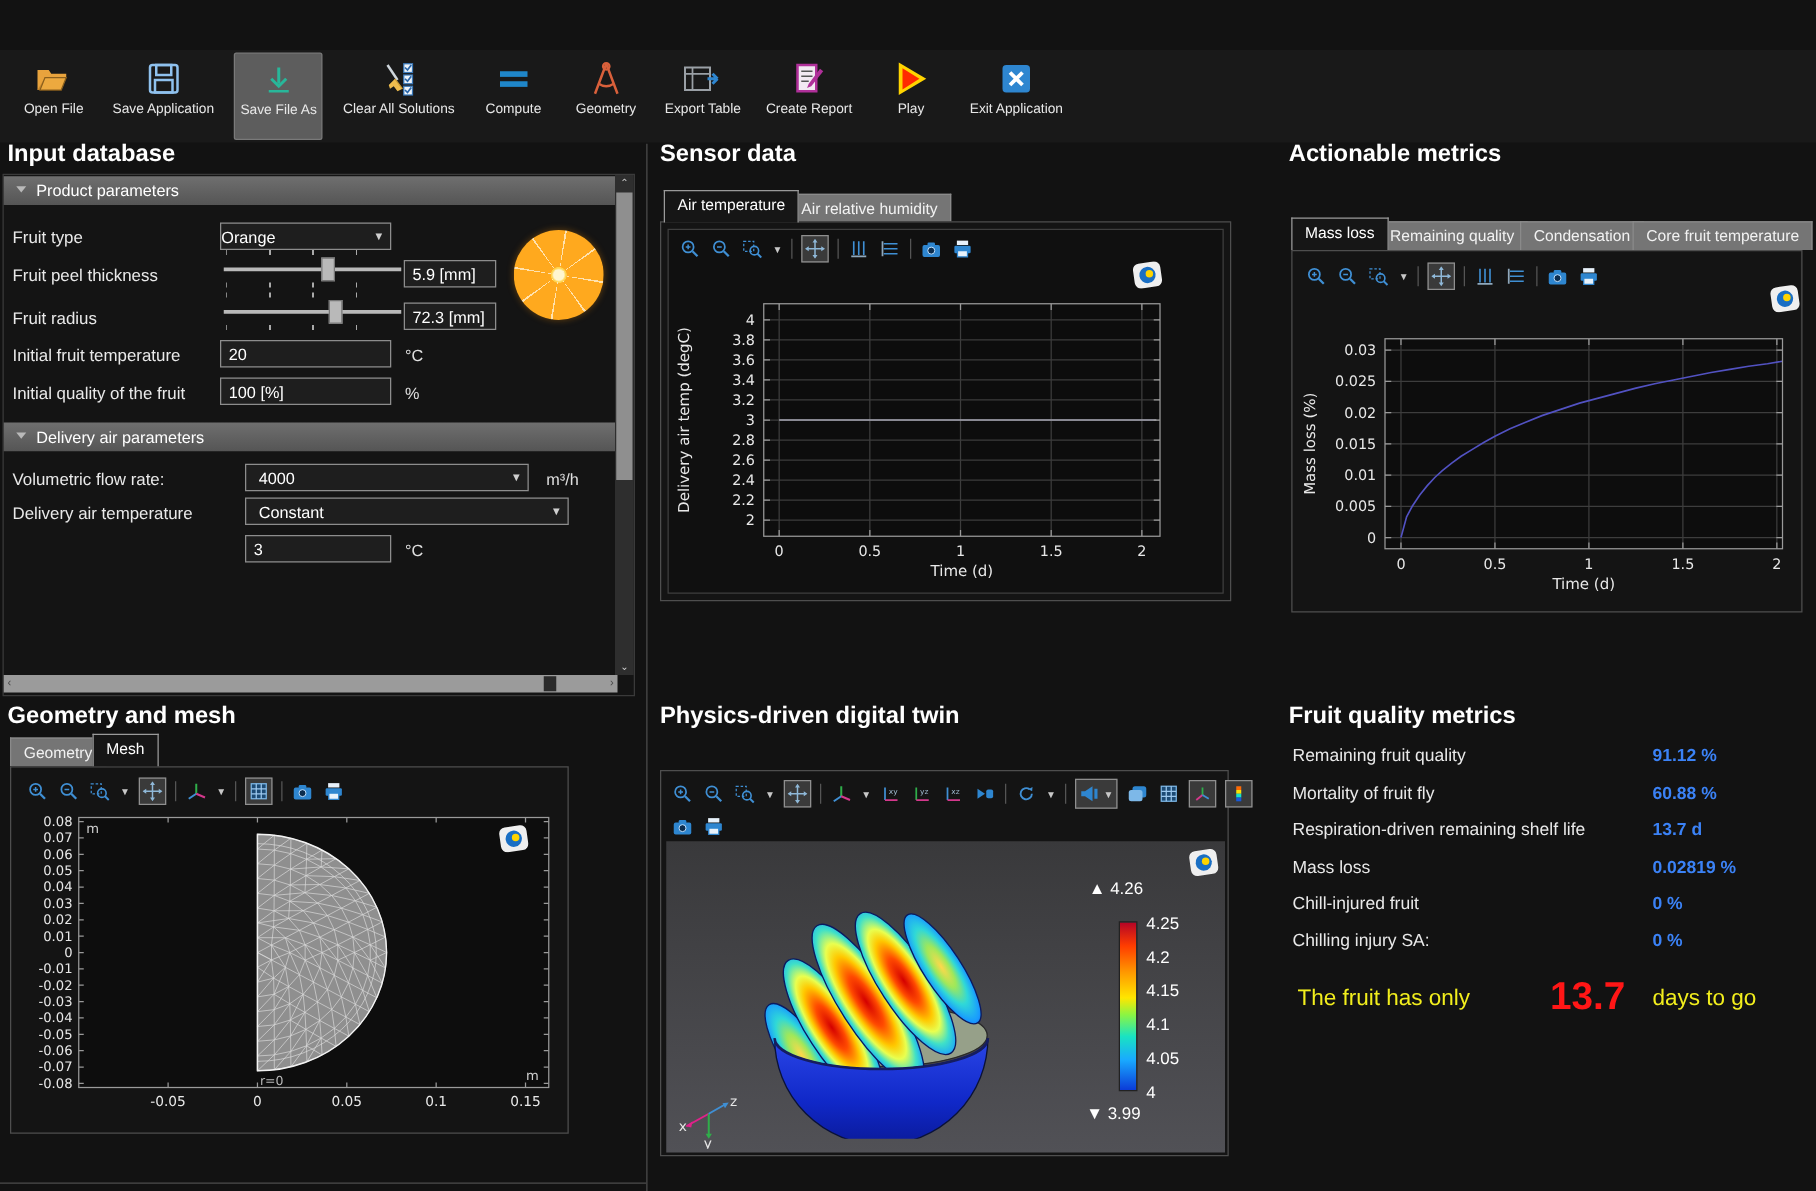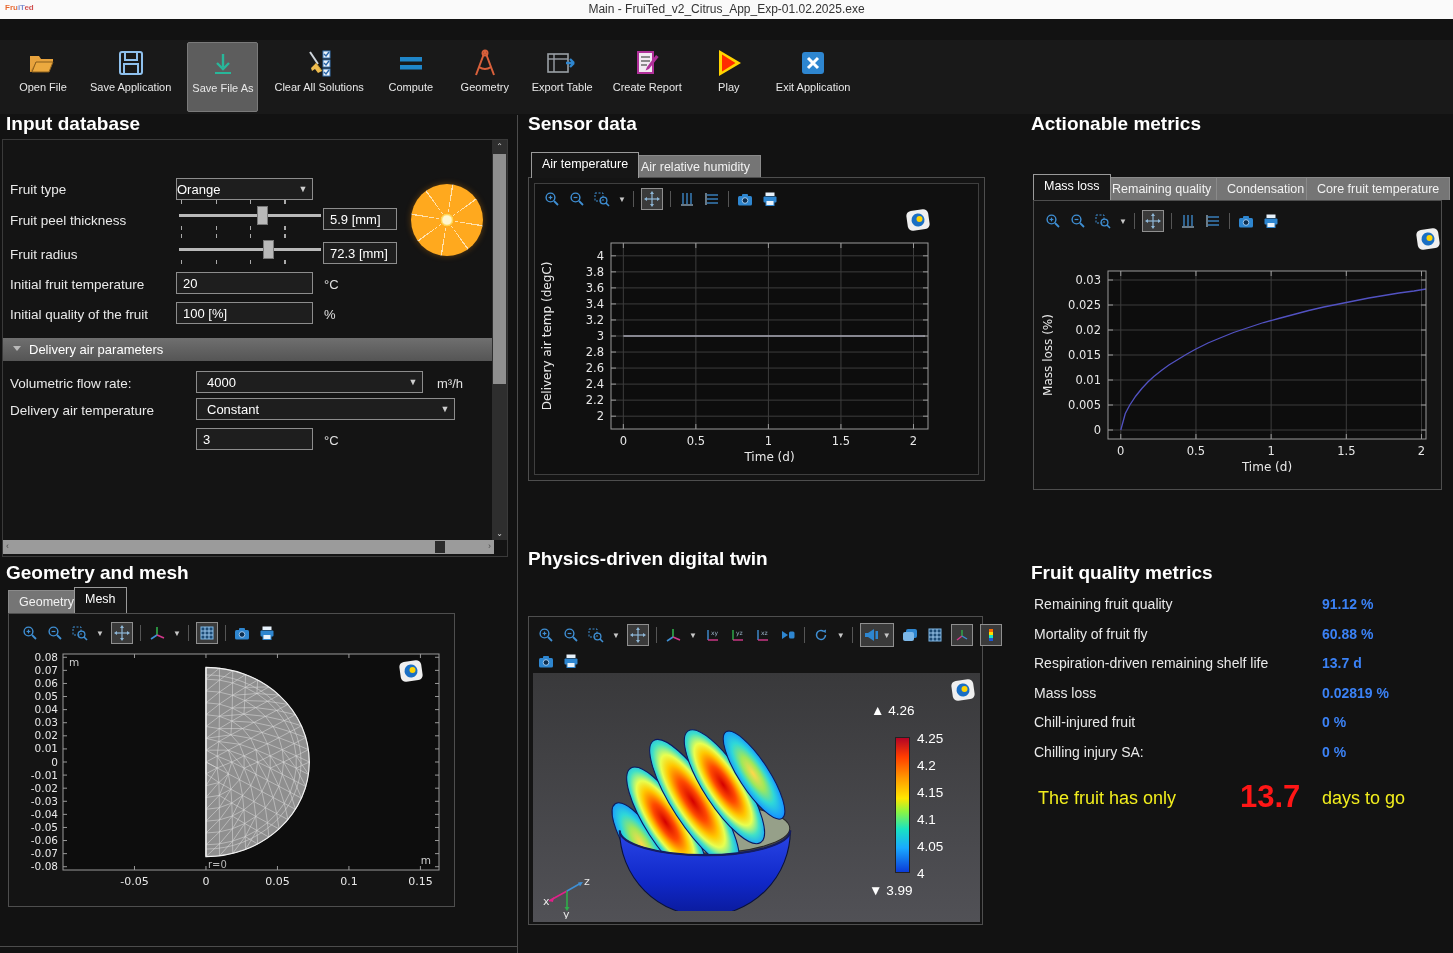--- a/index.html
+++ b/index.html
@@ -103,24 +103,20 @@
   .alert-val { position:absolute; font-size:31px; font-weight:bold; }
 
   .divider-v { position:absolute; width:1px; background:#4c4c4c; }
   .divider-h { position:absolute; height:1px; background:#4c4c4c; }
 </style>
 </head>
 <body>
 
 <div id="app">
 
-  <div class="titlebar">
-    <span class="tlogo">FruiTed</span>
-    <div class="ttitle">Main - FruiTed_v2_Citrus_App_Exp-01.02.2025.exe</div>
-  </div>
 
 
   <div class="toolbar">
     <div class="tool" style="margin-left:12px">
       <div class="ticn">
         <svg width="32" height="28" viewBox="0 0 32 28">
             <path d="M3 7h9l2 3h12v3H9L5 23H3Z" fill="#e8a33d"></path>
             <path d="M3 7v16l6-10h17l-4 10H3" fill="#c9872a"></path>
             <path d="M9 13h17l-4 10H5Z" fill="#eca93f" stroke="#8a5f1d"></path>
           </svg>
@@ -221,27 +217,31 @@
           </svg>
       </div>
       <div>Exit Application</div>
     </div>
   </div>
 
   <div class="h1" style="left:6px;top:113px">Input database</div>
   <div class="h1" style="left:528px;top:113px">Sensor data</div>
   <div class="h1" style="left:1031px;top:113px">Actionable metrics</div>
   <div class="h1" style="left:6px;top:562px">Geometry and mesh</div>
-  <div class="h1" style="left:528px;top:548px">Physics-driven digital twin</div>
+  <div class="h1" style="left:528px;top:562px">Physics-driven digital twin</div>
   <div class="h1" style="left:1031px;top:562px">Fruit quality metrics</div>
 
   <div class="divider-v" style="left:517px;top:115px;height:838px"></div>
   <div class="divider-h" style="left:0;top:946px;width:517px"></div>
 
   <div class="panel" style="left:2px;top:139px;width:506px;height:418px;border-color:#3a3a3a">
+    <div class="sect-hdr" style="top:1px">
+      <span class="tri"></span>
+      <span>Product parameters</span>
+    </div>
 
     <div class="flabel" style="left:7px;top:42px">Fruit type</div>
     <div class="dropdown" style="left:173px;top:38px;width:137px">
       <span class="dval">Orange</span>
       <span class="dcar">▼</span>
     </div>
     <div class="orange-img" style="left:408px;top:44px"></div>
 
     <div class="flabel" style="left:7px;top:73px">Fruit peel thickness</div>
     <div class="slider" style="left:176px;top:60px;width:142px">

